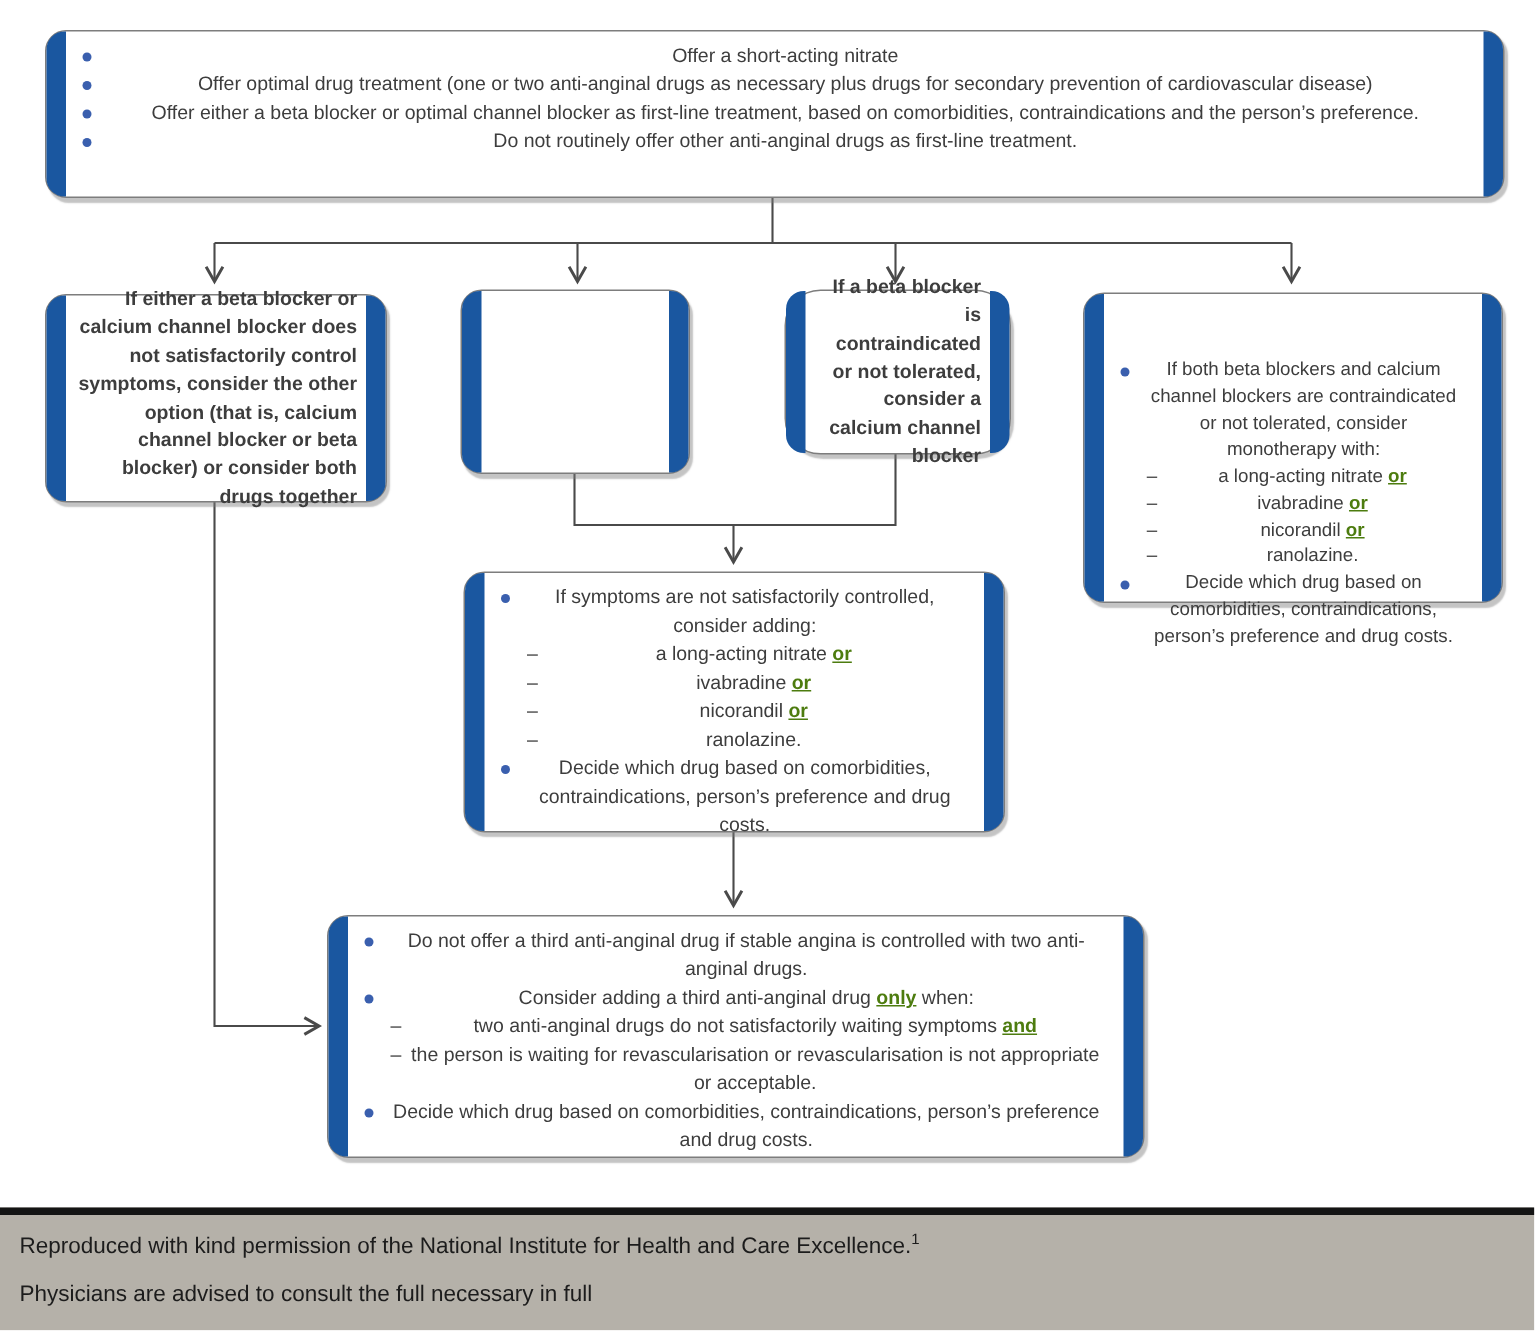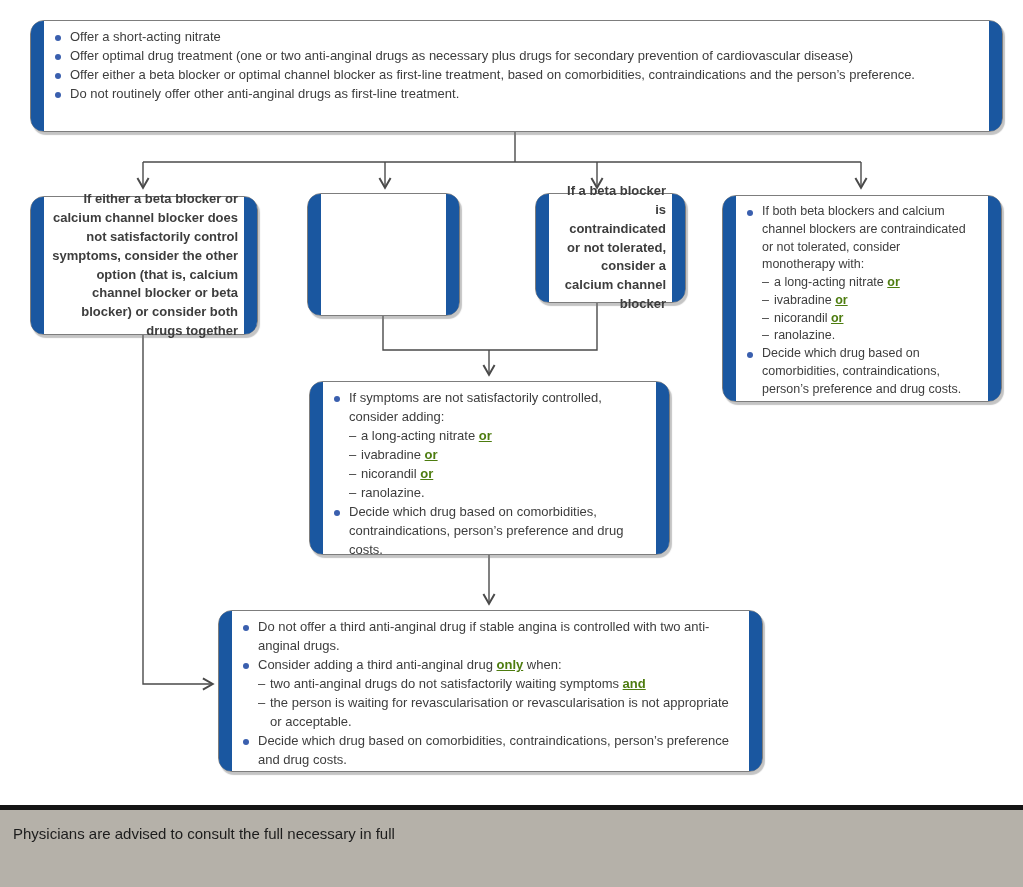--- a/index.html
+++ b/index.html
@@ -12,38 +12,38 @@
     box-shadow:2px 3px 1px rgba(125,125,125,.45);
     font-size:13px;line-height:1.46;color:#3d3d3d;
   }
   .bar{position:absolute;top:0;bottom:0;width:13px;background:#1a57a0;}
   .bar.left{left:0;border-radius:12px 0 0 12px;}
   .bar.right{right:0;border-radius:0 12px 12px 0;}
   .content{position:absolute;left:13px;right:13px;top:0;bottom:0;}
   .content.pad{padding:7px 12px 0 8px;}
   .content.center{display:flex;align-items:center;justify-content:center;
     text-align:right;padding:4px 6px;font-weight:bold;}
-  .row{display:flex;align-items:flex-start;}
+  .row{display:flex;align-items:flex-start;text-align:center;}
   .dot{flex:0 0 auto;width:6px;height:6px;border-radius:50%;background:#3a5fae;
     margin:7px 9px 0 3px;}
   .dashm{flex:0 0 auto;width:12px;margin-left:18px;color:#3d3d3d;}
   .row .txt{flex:1 1 auto;}
   b{color:#4d7c0f;text-decoration:underline;}
   svg.connectors{position:absolute;left:0;top:0;pointer-events:none;}
   #footer{
     position:absolute;left:0;top:805px;width:1023px;height:82px;
     background:#b5b1a9;border-top:5px solid #141414;box-sizing:border-box;
     color:#1c1c1c;font-size:15px;
   }
   #footer .fline{padding:0 0 0 13px;}
   #footer .fline.one{margin-top:11px;}
   #footer .fline.two{margin-top:15px;}
   sup{font-size:10px;}
   
-  #box-both .content{font-size:12.5px;line-height:1.42;}
+  #box-both .content{font-size:12.5px;line-height:1.42;margin-top:35px;}
 </style>
 </head>
 <body>
 
 <div id="stage">
 
   <svg class="connectors" width="1023" height="805" viewBox="0 0 1023 805">
     <defs>
       <marker id="ah" viewBox="0 0 10 10" refX="7.5" refY="5" markerWidth="10" markerHeight="10" orient="auto-start-reverse">
         <path d="M1,1 L8,5 L1,9" fill="none" stroke="#4a4a4a" stroke-width="1.4"></path>
@@ -90,21 +90,21 @@
     <div class="bar left"></div>
     <div class="bar right"></div>
     <div class="content center">If either a beta blocker or calcium channel blocker does not satisfactorily control symptoms, consider the other option (that is, calcium channel blocker or beta blocker) or consider both drugs together</div>
   </div>
 
   <div class="box" style="left:307px;top:193px;width:151px;height:121px;">
     <div class="bar left"></div>
     <div class="bar right"></div>
   </div>
 
-  <div class="box" style="left:535px;top:193px;width:149px;height:108px;">
+  <div class="box" style="left:523px;top:193px;width:149px;height:108px;border-radius:24px;">
     <div class="bar left"></div>
     <div class="bar right"></div>
     <div class="content center">If a beta blocker is contraindicated or not tolerated, consider a calcium channel blocker</div>
   </div>
 
   <div class="box" id="box-both" style="left:722px;top:195px;width:278px;height:205px;">
     <div class="bar left"></div>
     <div class="bar right"></div>
     <div class="content pad">
         <div class="row bullet">
@@ -186,16 +186,17 @@
           <span class="txt"><span>the person is waiting for revascularisation or revascularisation is not appropriate or acceptable.</span></span>
         </div>
         <div class="row bullet">
           <span class="dot"></span>
           <span class="txt"><span>Decide which drug based on comorbidities, contraindications, person’s preference and drug costs.</span></span>
         </div>
       </div>
   </div>
 
   <div id="footer">
+    <div class="fline one"><span>Reproduced with kind permission of the National Institute for Health and Care Excellence.</span><sup>1</sup></div>
     <div class="fline two">Physicians are advised to consult the full necessary in full</div>
   </div>
 
 </div>
 
 </body></html>

